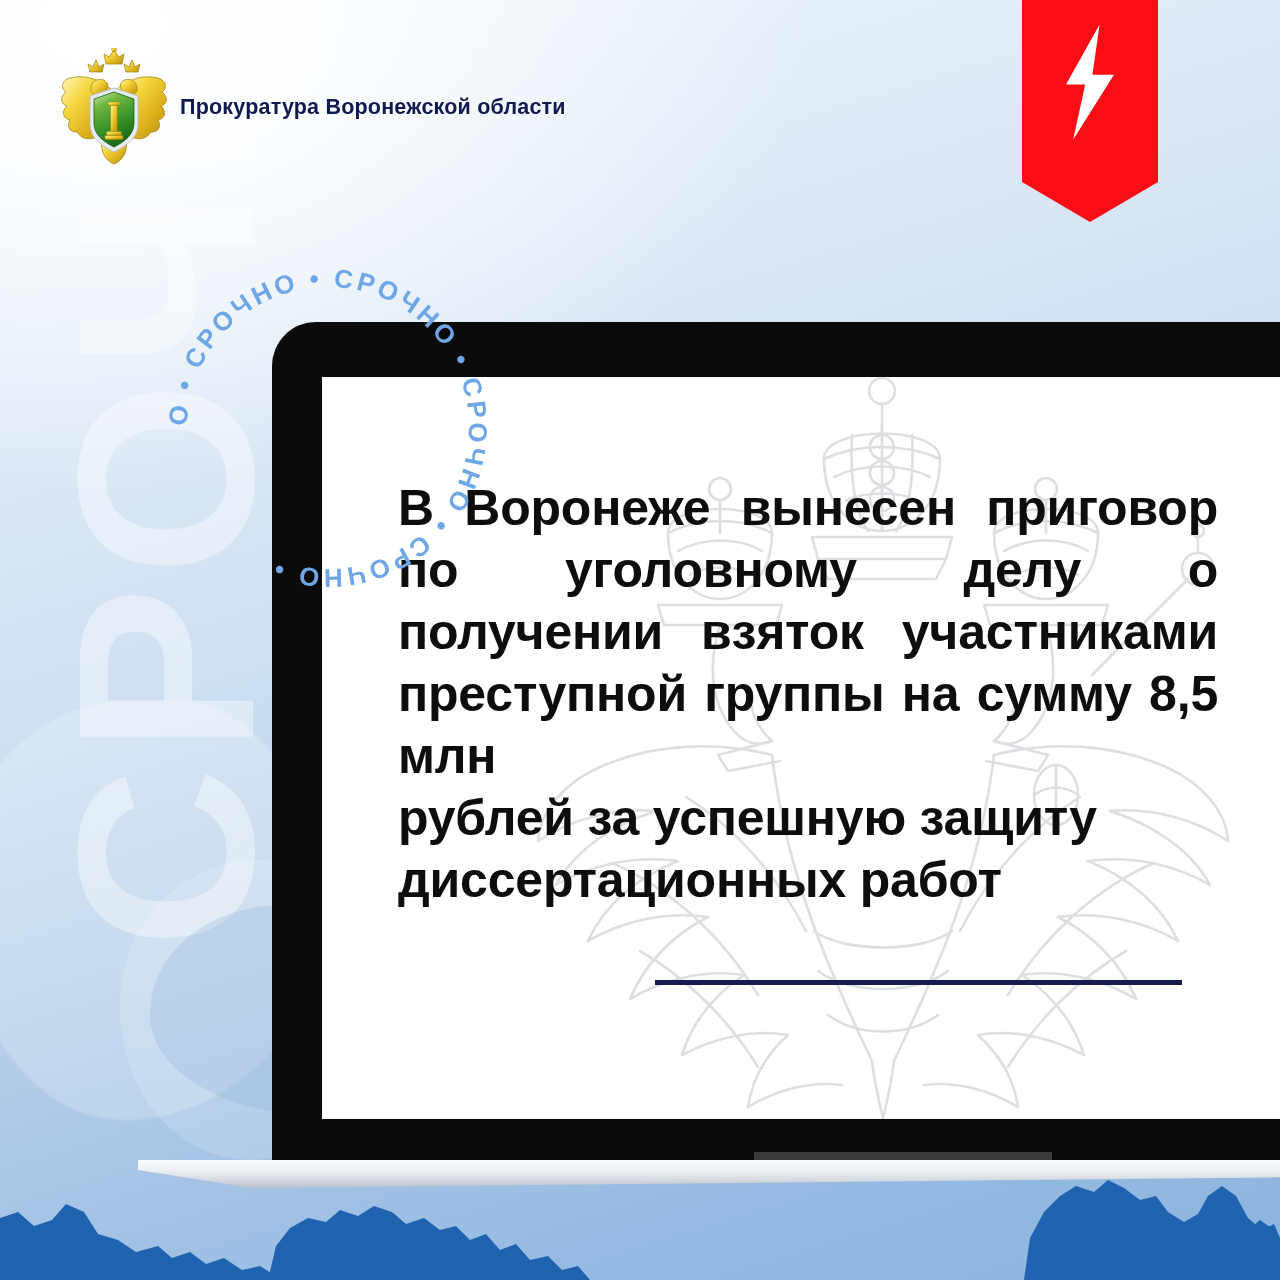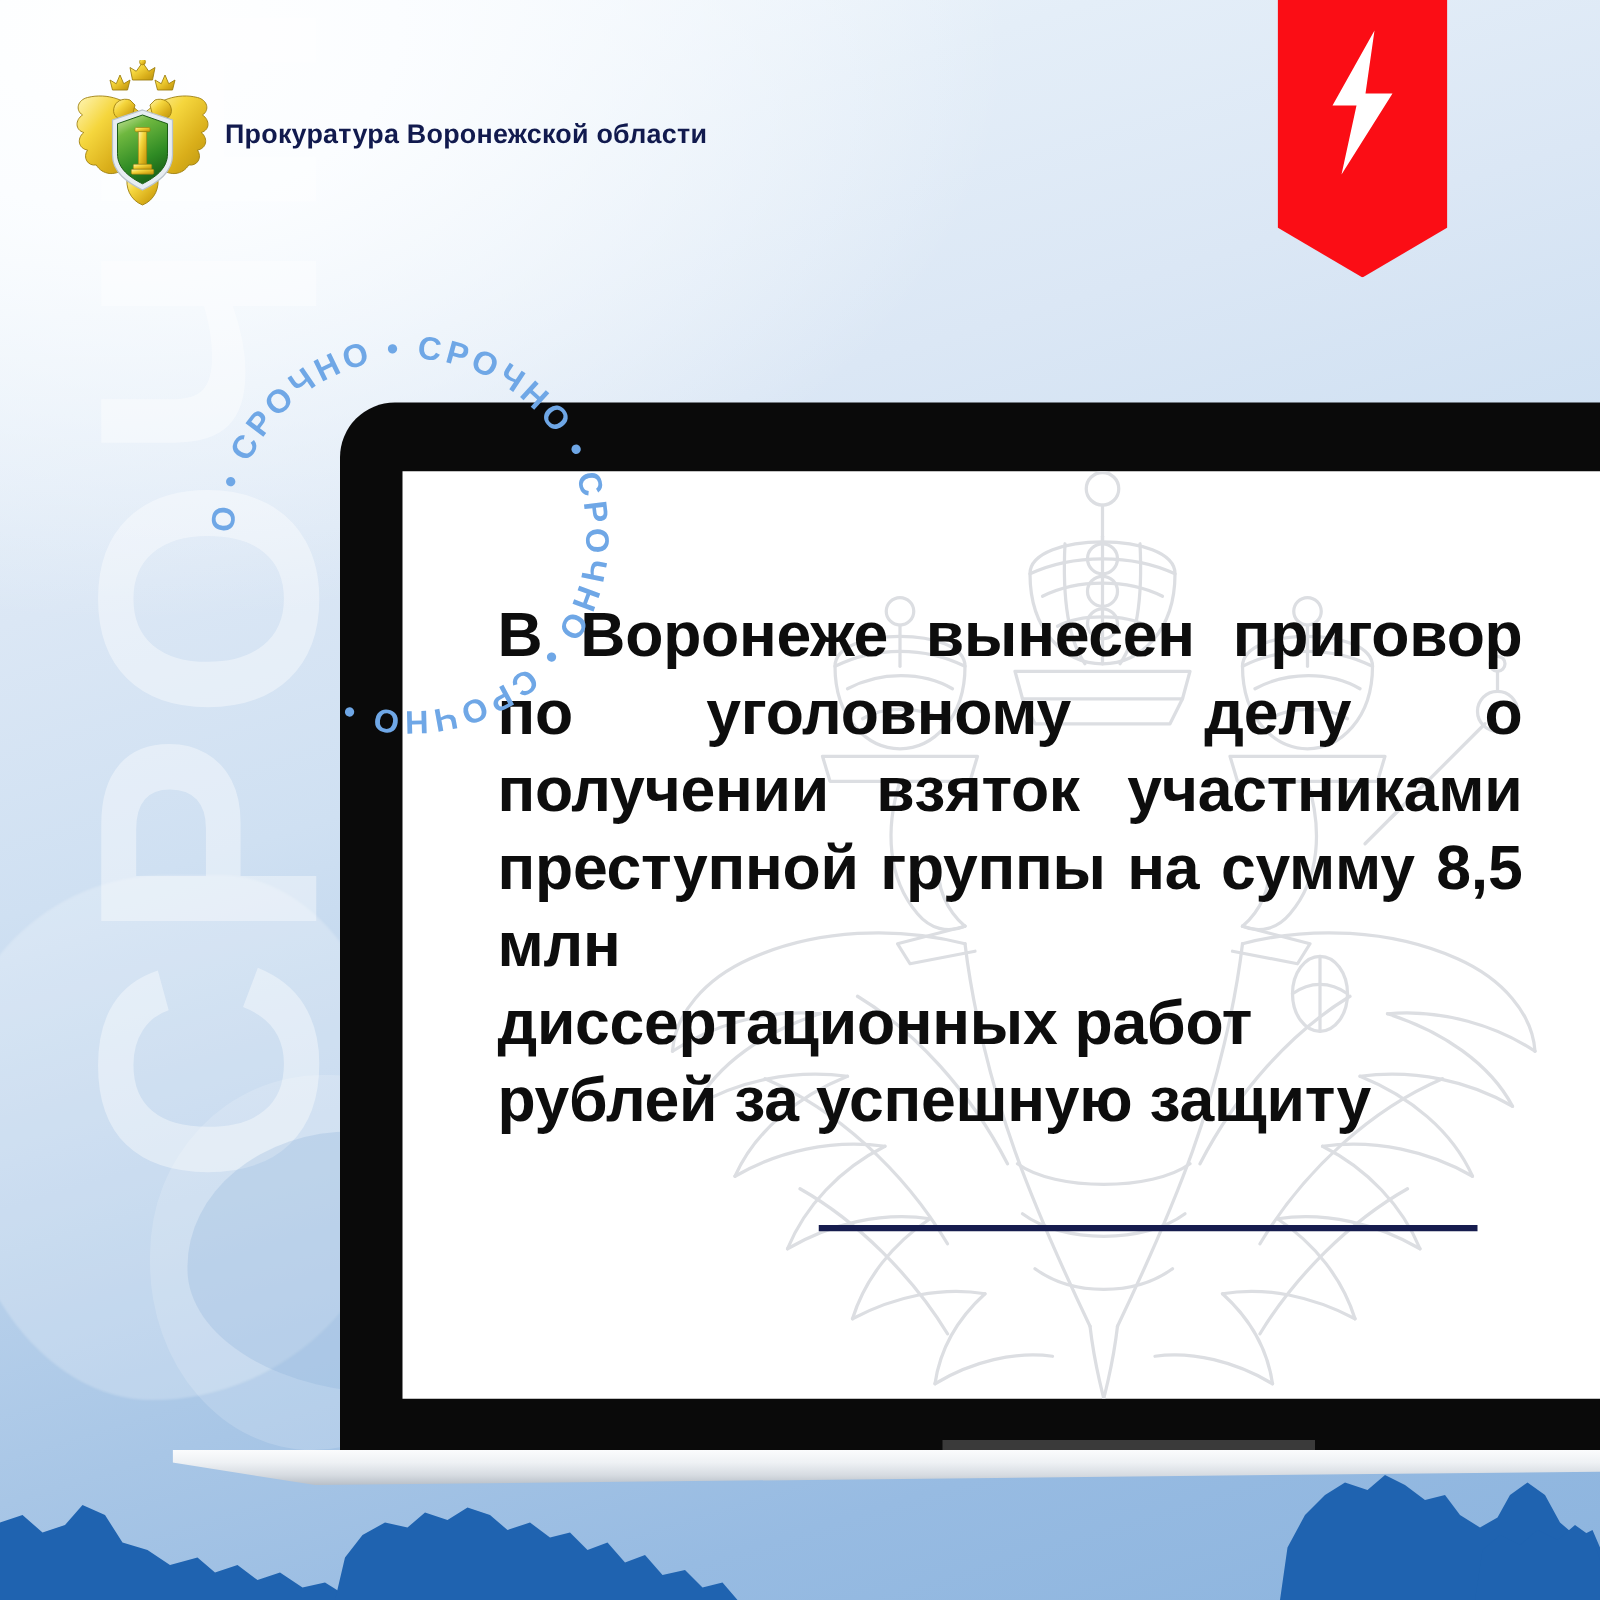--- a/index.html
+++ b/index.html
@@ -382,22 +382,22 @@
 
             <ellipse cx="584" cy="440" rx="22" ry="30"></ellipse>
             <path d="M562,440 C576,430 592,430 606,440"></path>
             <path d="M584,410 L584,470"></path>
           </g>
         </svg>
       </div>
 
       <div class="headline">
         <span>В Воронеже вынесен приговор по уголовному делу о получении взяток участниками преступной группы на сумму 8,5 млн</span>
+        <span class="lastline">рублей за успешную защиту</span>
         <span class="lastline">диссертационных работ</span>
-        <span class="lastline">рублей за успешную защиту</span>
       </div>
 
       <div class="rule"></div>
     </div>
 
     <div class="laptop-notch"></div>
     <div class="laptop-base"></div>
   </div>
 
 </div>

